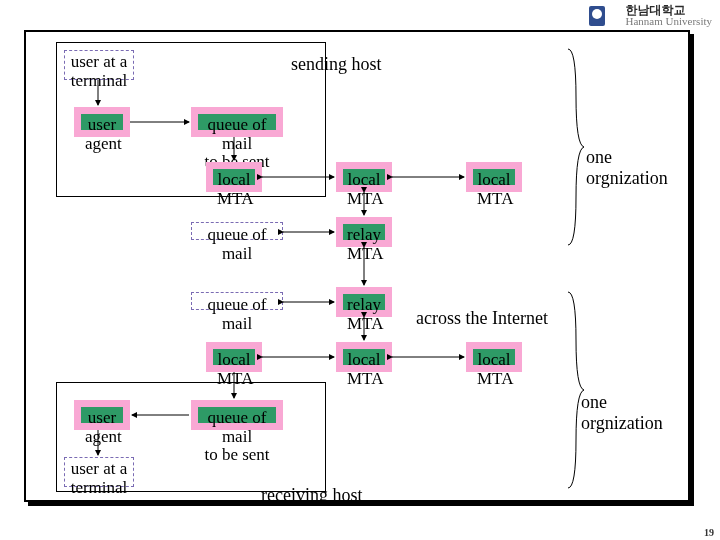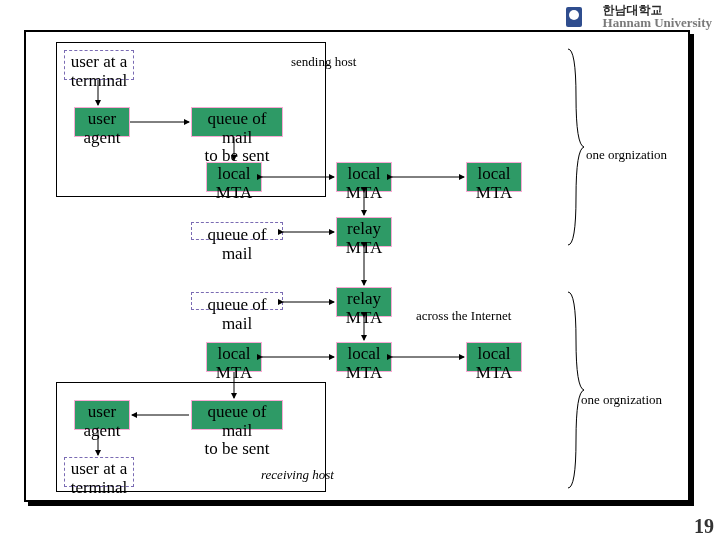--- a/index.html
+++ b/index.html
@@ -40,23 +40,22 @@
     display: flex;
     flex-direction: column;
     line-height: 1;
   }
   .logo-kr {
     font-size: 12px;
     font-weight: bold;
     color: #2a2a2a;
   }
   .logo-en {
-    font-size: 13px;
+    font-size: 11px;
     color: #7a7a7a;
-    font-weight: bold;
   }
   .frame-shadow {
     position: absolute;
     left: 28px;
     top: 34px;
     width: 666px;
     height: 472px;
     background: #000;
   }
   .frame {
@@ -72,48 +71,48 @@
   .box {
     position: absolute;
     text-align: center;
     font-size: 17px;
     line-height: 1.1;
     box-sizing: border-box;
     padding: 2px 4px;
   }
   .green {
     background: #2e9a66;
-    border: 1px solid #f9a8d4;
+    border: 7px solid #f9a8d4;
     color: #000;
   }
   .dashed {
     border: 1px dashed #7a6bb3;
     color: #000;
   }
   .host-box {
     position: absolute;
     border: 1px solid #000;
     box-sizing: border-box;
   }
   .label {
     position: absolute;
-    font-size: 13px;
+    font-size: 18px;
     color: #000;
   }
   .brace {
     position: absolute;
     stroke: #000;
     fill: none;
     stroke-width: 1;
   }
   .page-num {
     position: absolute;
     right: 6px;
     bottom: 2px;
-    font-size: 20px;
+    font-size: 10px;
     color: #333;
     font-weight: bold;
   }
   svg.arrows {
     position: absolute;
     left: 0; top: 0;
     width: 666px;
     height: 472px;
     pointer-events: none;
   }
@@ -169,21 +168,21 @@
 
   <div class="host-box" style="left:30px; top:350px; width:270px; height:110px;"></div>
 
   <div class="box green" style="left:48px; top:368px; width:56px; height:30px; white-space:pre-line;">user
 agent</div>
   <div class="box green" style="left:165px; top:368px; width:92px; height:30px; white-space:pre-line;">queue of mail
 to be sent</div>
 
   <div class="box dashed" style="left:38px; top:425px; width:70px; height:30px; white-space:pre-line;">user at a
 terminal</div>
-  <span class="label" style="left:235px; top:435px;font-style:italic;">receiving host</span>
+  <span class="label" style="left:235px; top:453px;">receiving host</span>
 
   <span class="label" style="left:560px; top:115px;">one orgnization</span>
   <span class="label" style="left:555px; top:360px;">one orgnization</span>
 
   <svg class="brace" style="left:540px; top:15px;" width="20" height="200">
     <path d="M 2 2 Q 10 2 10 50 Q 10 98 18 100 Q 10 102 10 150 Q 10 198 2 198"></path>
   </svg>
   <svg class="brace" style="left:540px; top:258px;" width="20" height="200">
     <path d="M 2 2 Q 10 2 10 50 Q 10 98 18 100 Q 10 102 10 150 Q 10 198 2 198"></path>
   </svg>

